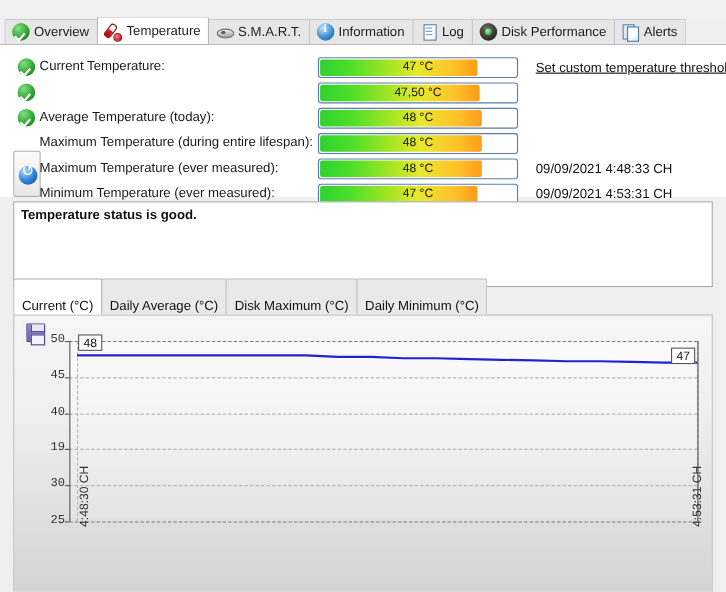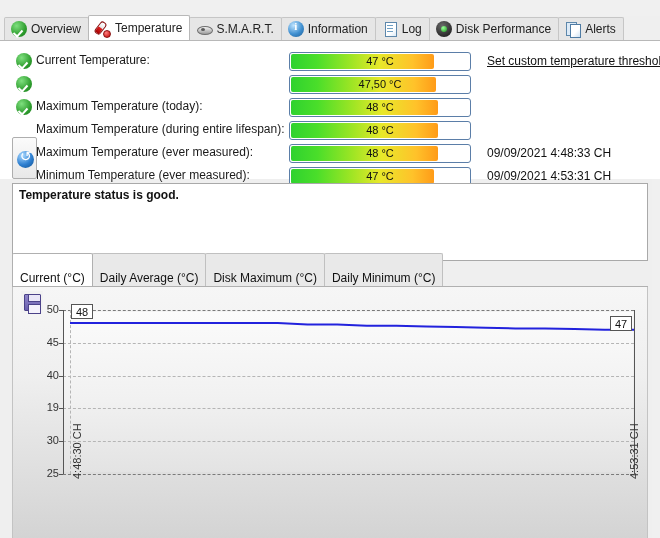--- a/index.html
+++ b/index.html
@@ -202,21 +202,21 @@
   }
   .axis-y { position: absolute; left: 50px; top: 23px; width: 1px; height: 164px; background: #555; }
   .axis-r { position: absolute; left: 621px; top: 23px; width: 1px; height: 164px; background: #555; }
 
   .gl { position: absolute; left: 50px; width: 571px; height: 0; border-top: 1px dashed #b5b5b5; }
   .gl.major { border-top: 1px dashed #7a7a7a; }
   .gl-v { position: absolute; top: 23px; height: 164px; width: 0; border-left: 1px dashed #b5b5b5; }
 
   .ytick {
     position: absolute; right: 0; width: 24px; text-align: right;
-    font-size: 11px; color: #333;
+    font-size: 11px; color: #333; font-family: Liberation Mono, monospace;
   }
   .ytick-mark { position: absolute; left: 46px; width: 4px; height: 1px; background: #555; }
 
   .xlabel {
     position: absolute; font-size: 11px; color: #333; white-space: nowrap;
     transform-origin: 0 0; transform: rotate(-90deg);
   }
 
   .callout {
     position: absolute; background: #ffffff; border: 1px solid #555;
@@ -281,21 +281,21 @@
     <div class="row" style="top:32px;">
       <span class="status-ic ic-check"></span>
       <div class="bar">
         <div class="fill" style="width:145px;"></div>
         <div class="val">47,50 °C</div>
       </div>
     </div>
 
     <div class="row" style="top:55px;">
       <span class="status-ic ic-check"></span>
-      <span class="lbl">Maximum Temperature (today):</span>
+      <span class="lbl">Average Temperature (today):</span>
       <div class="bar">
         <div class="fill" style="width:147px;"></div>
         <div class="val">48 °C</div>
       </div>
     </div>
 
     <div class="row" style="top:78px;">
       <span class="lbl">Maximum Temperature (during entire lifespan):</span>
       <div class="bar">
         <div class="fill" style="width:147px;"></div>

